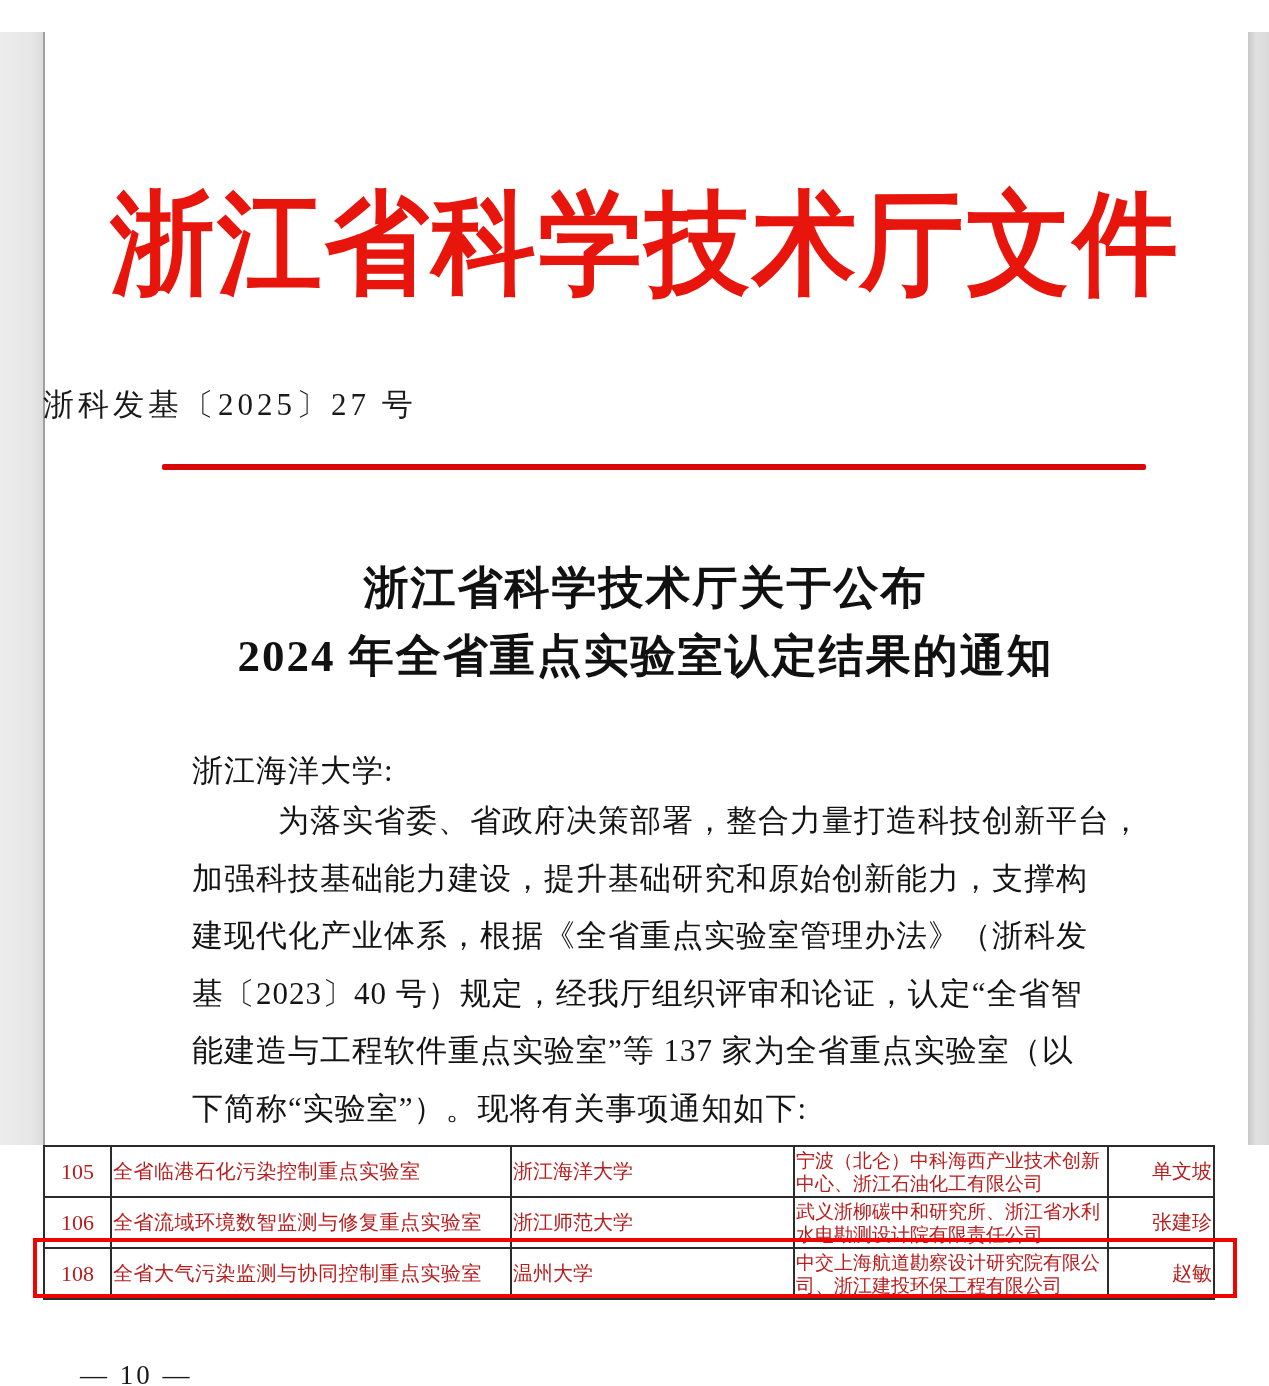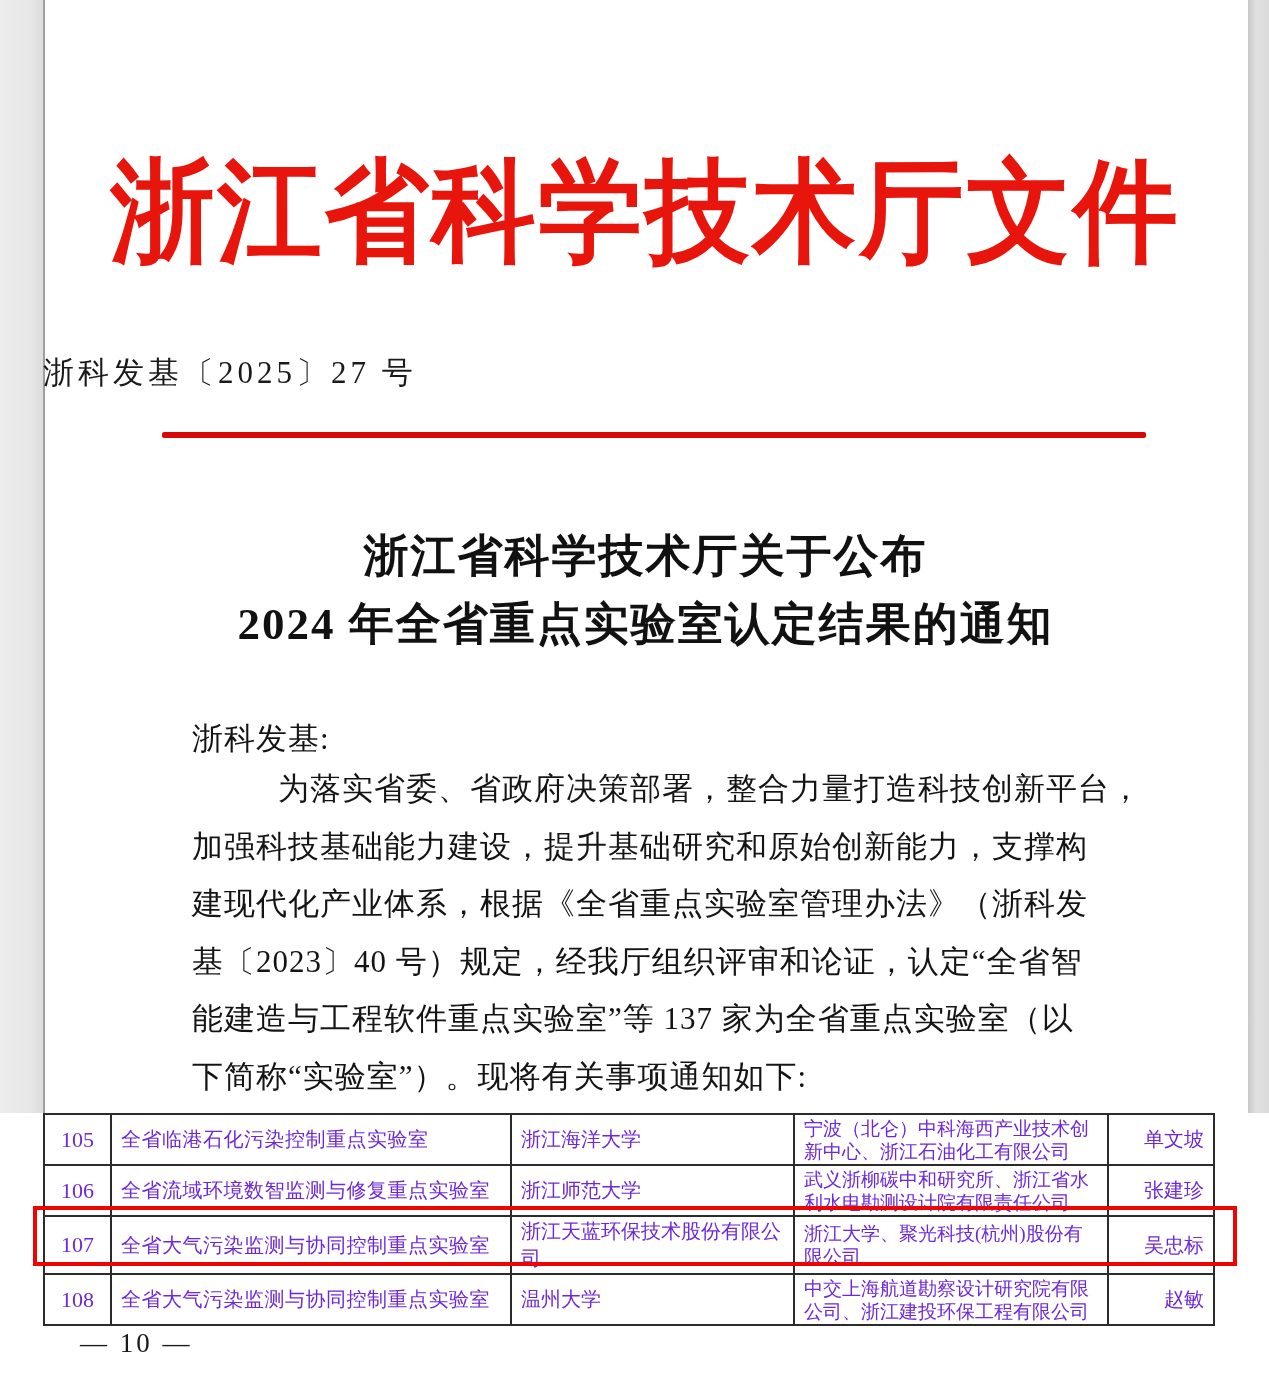--- a/index.html
+++ b/index.html
@@ -3,21 +3,21 @@
 <meta charset="utf-8">
 <style>
   html,body{margin:0;padding:0;}
   body{
     width:1269px;height:1386px;
     font-family:"Liberation Serif","DejaVu Serif",serif;
     background:#ffffff;
     position:relative;
     overflow:hidden;
   }
-  .canvas{position:absolute;inset:0;background:#ffffff;}
+  .canvas{position:absolute;inset:0;background:#ffffff;margin-top:32px;}
 
   
   .strip{position:absolute;top:0;height:1113px;}
   .strip.left{
     left:0;width:43px;
     background:linear-gradient(90deg,#ececec 0%,#e7e7e7 70%,#dcdcdc 100%);
     border-right:2px solid #9f9f9f;
   }
   .strip.right{
     right:0;width:21px;
@@ -73,22 +73,22 @@
   table.results{
     position:absolute;left:43px;top:1113px;
     width:1170px;
     border-collapse:collapse;
     table-layout:fixed;
     font-family:"Liberation Serif","DejaVu Serif",serif;
   }
   table.results td{
     border:2px solid #2b2b2b;
     height:47px;
-    color:#6d28d9;
-    padding:1px 9px;
+    color:#b91c1c;
+    padding:1px 1px;
     vertical-align:middle;
     overflow:hidden;
   }
   td.c-no{text-align:center;font-size:22px;font-family:"Liberation Serif",serif;}
   td.c-lab{font-size:20px;padding-left:14px;letter-spacing:0.5px;}
   td.c-host{font-size:20px;padding-left:12px;}
   td.c-partners{font-size:19px;line-height:23px;padding-left:10px;padding-right:4px;}
   td.c-director{text-align:right;font-size:20px;}
 
   
@@ -118,21 +118,21 @@
 
   <div class="doc-no">浙科发基〔2025〕27 号</div>
 
   <div class="red-rule"></div>
 
   <div class="notice-title">
     <div class="line">浙江省科学技术厅关于公布</div>
     <div class="line">2024 年全省重点实验室认定结果的通知</div>
   </div>
 
-  <div class="salutation">浙科发基:</div>
+  <div class="salutation">浙江海洋大学:</div>
 
   <div class="body-paragraph">
       <div class="bline indent">为落实省委、省政府决策部署，整合力量打造科技创新平台，</div>
       <div class="bline">加强科技基础能力建设，提升基础研究和原始创新能力，支撑构</div>
       <div class="bline">建现代化产业体系，根据《全省重点实验室管理办法》（浙科发</div>
       <div class="bline">基〔2023〕40 号）规定，经我厅组织评审和论证，认定“全省智</div>
       <div class="bline">能建造与工程软件重点实验室”等 137 家为全省重点实验室（以</div>
       <div class="bline">下简称“实验室”）。现将有关事项通知如下:</div>
     </div>
 
@@ -153,27 +153,20 @@
           <td class="c-director">单文坡</td>
         </tr>
         <tr>
           <td class="c-no">106</td>
           <td class="c-lab">全省流域环境数智监测与修复重点实验室</td>
           <td class="c-host">浙江师范大学</td>
           <td class="c-partners">武义浙柳碳中和研究所、浙江省水利水电勘测设计院有限责任公司</td>
           <td class="c-director">张建珍</td>
         </tr>
         <tr>
-          <td class="c-no">107</td>
-          <td class="c-lab">全省大气污染监测与协同控制重点实验室</td>
-          <td class="c-host">浙江天蓝环保技术股份有限公司</td>
-          <td class="c-partners">浙江大学、聚光科技(杭州)股份有限公司</td>
-          <td class="c-director">吴忠标</td>
-        </tr>
-        <tr>
           <td class="c-no">108</td>
           <td class="c-lab">全省大气污染监测与协同控制重点实验室</td>
           <td class="c-host">温州大学</td>
           <td class="c-partners">中交上海航道勘察设计研究院有限公司、浙江建投环保工程有限公司</td>
           <td class="c-director">赵敏</td>
         </tr>
       </tbody>
   </table>
 
   <div class="highlight-box"></div>

